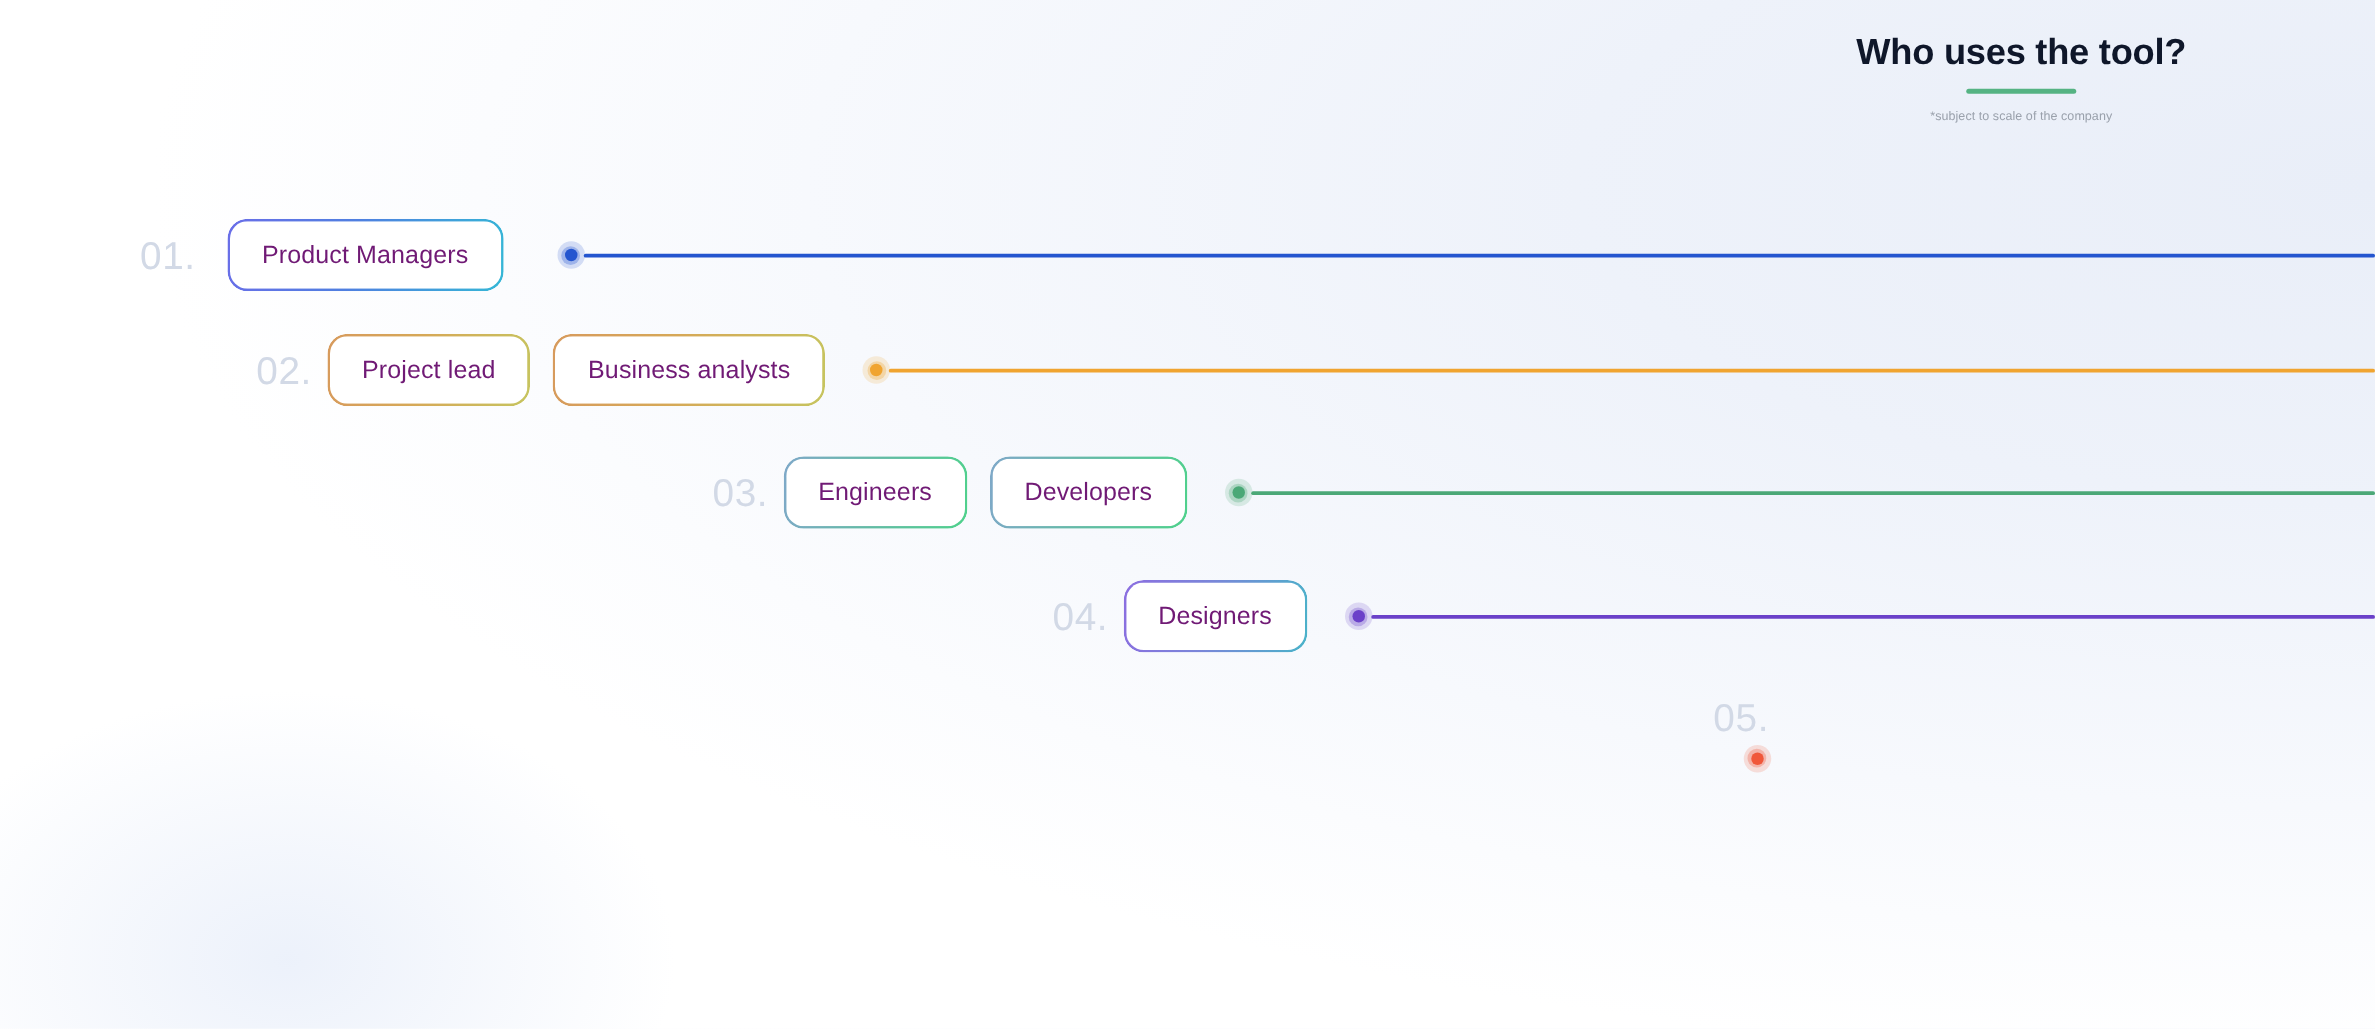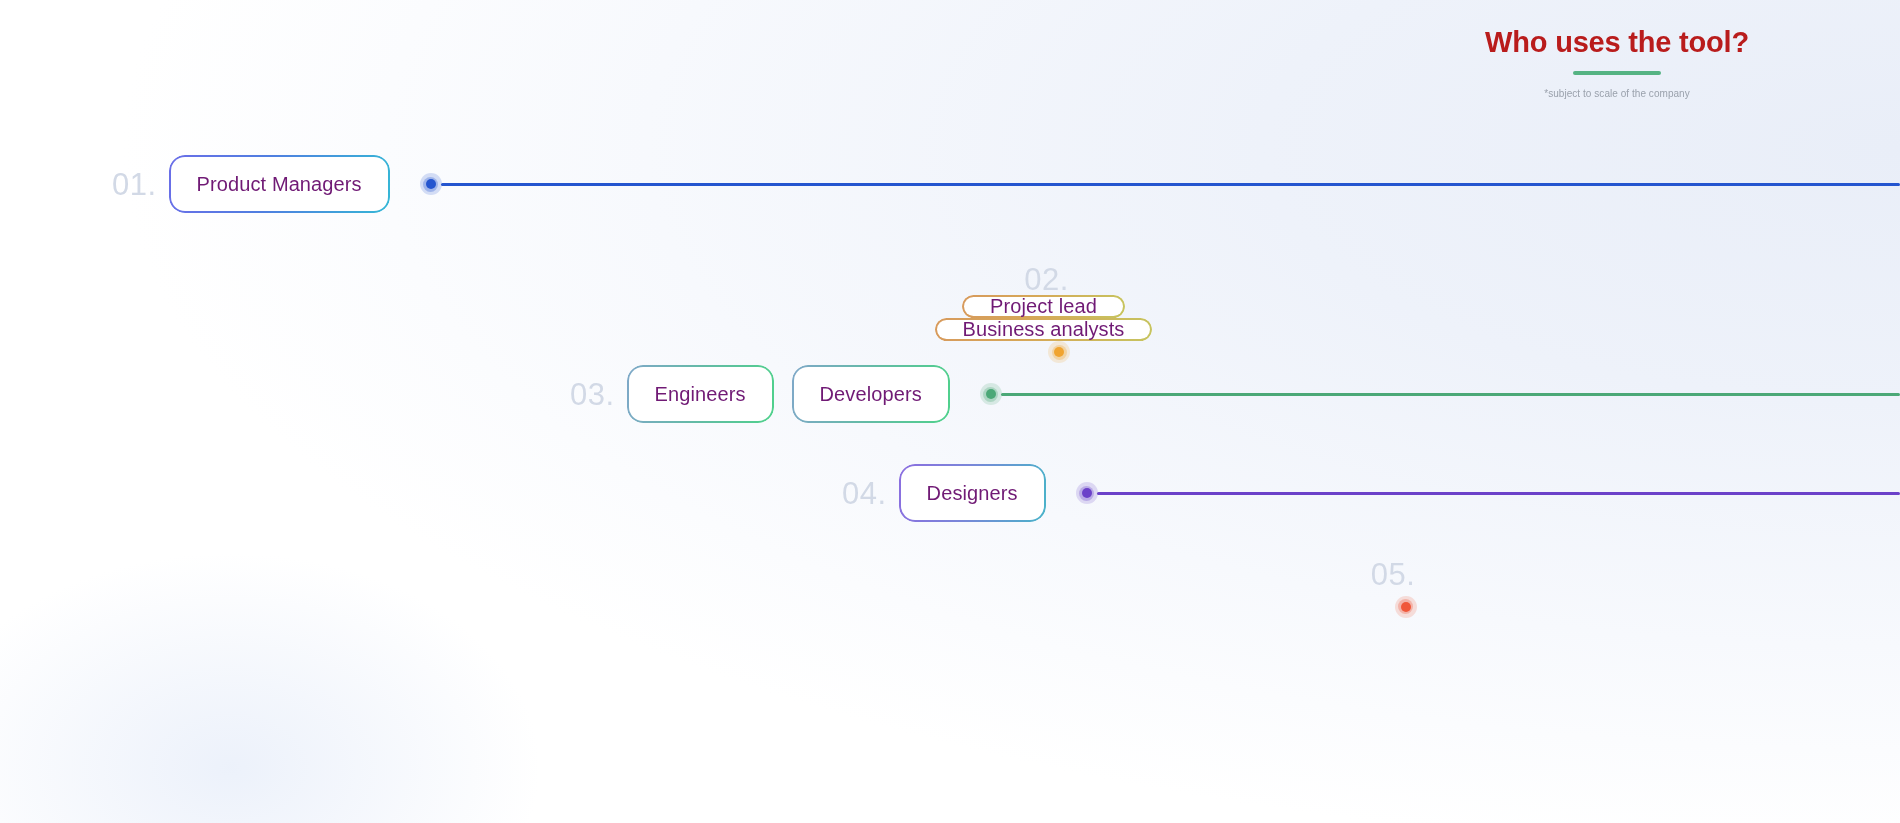--- a/index.html
+++ b/index.html
@@ -37,21 +37,21 @@
   .header {
     position: absolute;
     right: 48px;
     top: 26px;
     width: 470px;
     text-align: center;
   }
   .header-title {
     font-size: 29px;
     font-weight: bold;
-    color: #b91c1c;
+    color: #0f172a;
     letter-spacing: -0.2px;
     line-height: 1.15;
     white-space: nowrap;
   }
   .header-rule {
     width: 88px;
     height: 4px;
     border-radius: 2px;
     background: #55b383;
     margin: 12px auto 0 auto;
@@ -164,22 +164,22 @@
   }
   .line {
     height: 3px;
     background: var(--dot-color);
     flex: 1 1 auto;
     margin-left: -1px;
     border-radius: 2px;
   }
 
   
-  #row-0 { left: 112px;  top: 152px;  right: 0; }
-  #row-1 { left: 205px;  top: 264px;  right: 0; flex-direction: column; }
+  #row-0 { left: 112px;  top: 172px;  right: 0; gap: 13px; }
+  #row-1 { left: 205px;  top: 264px;  right: 0; }
   #row-2 { left: 570px;  top: 362px;  right: 0; }
   #row-3 { left: 842px;  top: 461px;  right: 0; }
   #row-4 { left: 898px;  top: 559px;  right: 0; flex-direction: column; }
 </style>
 </head>
 <body>
 
 <div class="stage">
   <div class="bg-soft-bl"></div>
 </div>

